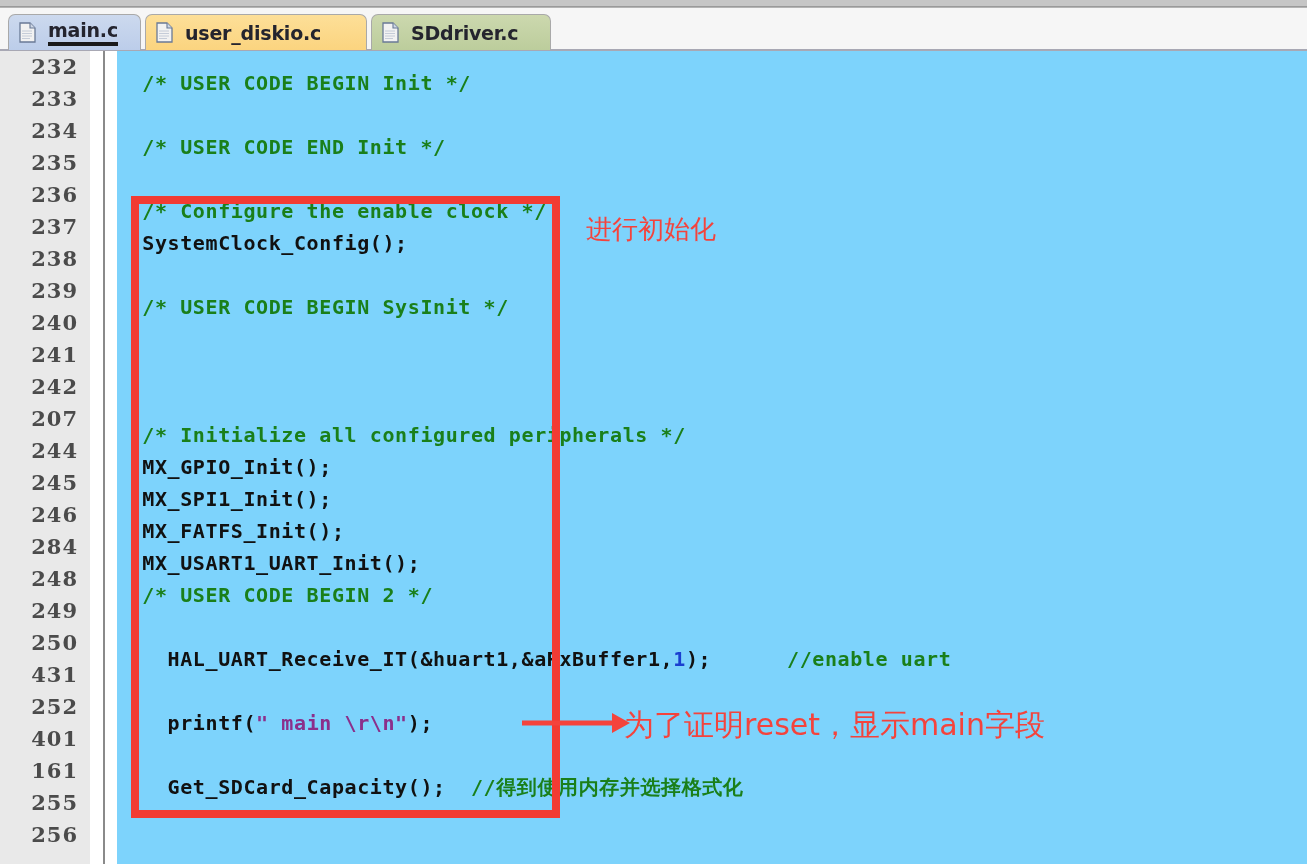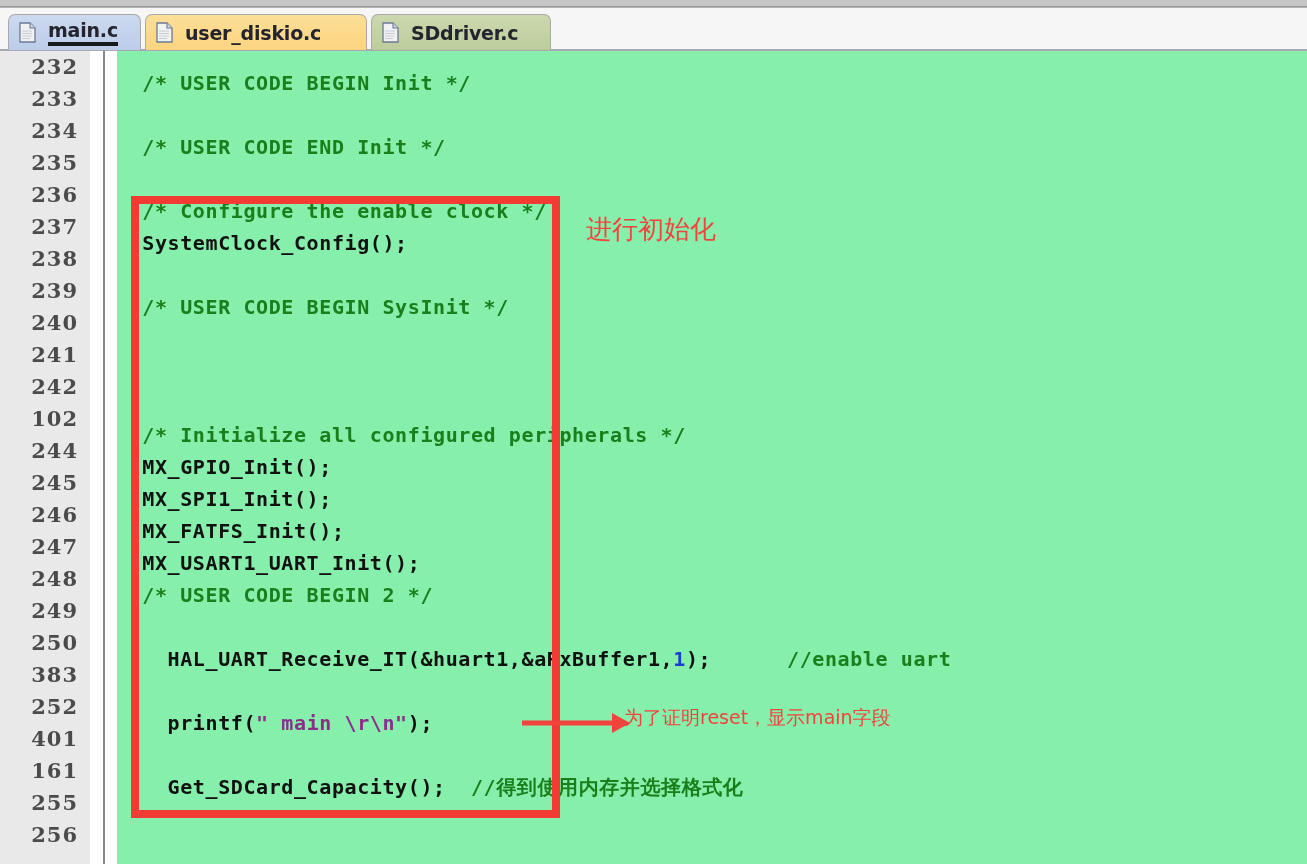--- a/index.html
+++ b/index.html
@@ -111,21 +111,21 @@
     background: #c3d1a3;
     background: linear-gradient(#ccd8ae, #bccd9c);
   }
 
   
   .editor {
     position: absolute;
     left: 0; top: 51px;
     width: 1307px;
     height: 813px;
-    background: #86efac;
+    background: #7dd3fc;
     overflow: hidden;
   }
 
   .gutter {
     position: absolute;
     left: 0; top: 0;
     width: 90px;
     height: 813px;
     background: #e9e9e9;
   }
@@ -216,21 +216,21 @@
     white-space: nowrap;
   }
   #anno-init {
     left: 586px;
     top: 212px;
     font-size: 26px;
   }
   #anno-reset {
     left: 624px;
     top: 705px;
-    font-size: 19px;
+    font-size: 30px;
   }
   .arrow {
     position: absolute;
     left: 522px;
     top: 710px;
     width: 108px;
     height: 26px;
   }
 </style>
 </head>
@@ -298,29 +298,29 @@
         <div class="line"><span class="ln">233</span><span class="code"><span class="pl"></span></span></div>
         <div class="line"><span class="ln">234</span><span class="code"><span class="cm">  /* USER CODE END Init */</span></span></div>
         <div class="line"><span class="ln">235</span><span class="code"><span class="pl"></span></span></div>
         <div class="line"><span class="ln">236</span><span class="code"><span class="cm">  /* Configure the enable clock */</span></span></div>
         <div class="line"><span class="ln">237</span><span class="code"><span class="pl">  SystemClock_Config();</span></span></div>
         <div class="line"><span class="ln">238</span><span class="code"><span class="pl"></span></span></div>
         <div class="line"><span class="ln">239</span><span class="code"><span class="cm">  /* USER CODE BEGIN SysInit */</span></span></div>
         <div class="line"><span class="ln">240</span><span class="code"><span class="pl"></span></span></div>
         <div class="line"><span class="ln">241</span></div>
         <div class="line"><span class="ln">242</span><span class="code"><span class="pl"></span></span></div>
-        <div class="line"><span class="ln">102</span><span class="code"><span class="cm">  /* Initialize all configured peripherals */</span></span></div>
+        <div class="line"><span class="ln">207</span><span class="code"><span class="cm">  /* Initialize all configured peripherals */</span></span></div>
         <div class="line"><span class="ln">244</span><span class="code"><span class="pl">  MX_GPIO_Init();</span></span></div>
         <div class="line"><span class="ln">245</span><span class="code"><span class="pl">  MX_SPI1_Init();</span></span></div>
         <div class="line"><span class="ln">246</span><span class="code"><span class="pl">  MX_FATFS_Init();</span></span></div>
-        <div class="line"><span class="ln">247</span><span class="code"><span class="pl">  MX_USART1_UART_Init();</span></span></div>
+        <div class="line"><span class="ln">284</span><span class="code"><span class="pl">  MX_USART1_UART_Init();</span></span></div>
         <div class="line"><span class="ln">248</span><span class="code"><span class="cm">  /* USER CODE BEGIN 2 */</span></span></div>
         <div class="line"><span class="ln">249</span><span class="code"><span class="pl"></span></span></div>
         <div class="line"><span class="ln">250</span><span class="code"><span class="pl">    HAL_UART_Receive_IT(&amp;huart1,&amp;aRxBuffer1,</span><span class="num">1</span><span class="pl">);      </span><span class="cm">//enable uart</span></span></div>
-        <div class="line"><span class="ln">383</span><span class="code"><span class="pl"></span></span></div>
+        <div class="line"><span class="ln">431</span><span class="code"><span class="pl"></span></span></div>
         <div class="line"><span class="ln">252</span><span class="code"><span class="pl">    printf(</span><span class="str">" main \r\n"</span><span class="pl">);</span></span></div>
         <div class="line"><span class="ln">401</span><span class="code"><span class="pl"></span></span></div>
         <div class="line"><span class="ln">161</span><span class="code"><span class="pl">    Get_SDCard_Capacity();  </span><span class="cm">//得到使用内存并选择格式化</span></span></div>
         <div class="line"><span class="ln">255</span><span class="code"><span class="pl"></span></span></div>
         <div class="line"><span class="ln">256</span><span class="code"><span class="pl"></span></span></div>
       </div>
   </div>
 
   <div class="overlay">
     <div class="red-box"></div>

